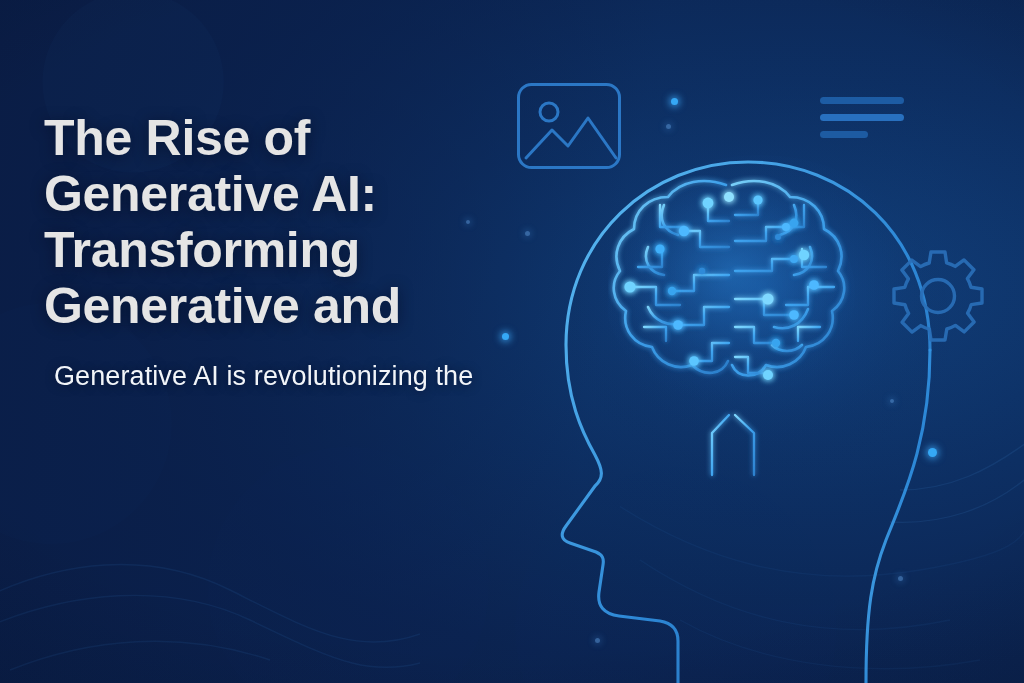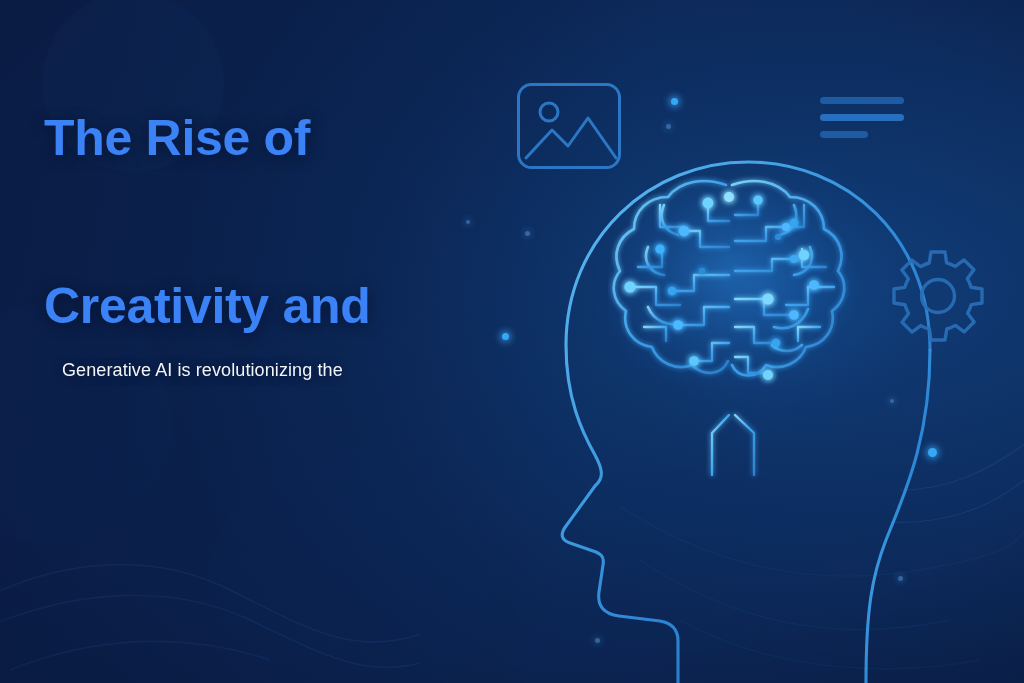--- a/index.html
+++ b/index.html
@@ -72,26 +72,26 @@
     left: 44px;
     top: 110px;
     width: 470px;
   }
   .headline {
     margin: 0;
     font-size: 50px;
     line-height: 1.12;
     font-weight: 700;
     letter-spacing: -0.3px;
-    color: #3b82f6;
+    color: #e5e5e5;
     text-shadow: 0 2px 14px rgba(2,10,28,.55);
   }
   .subtitle {
-    margin: 24px 0 0 18px;
-    font-size: 18px;
+    margin: 24px 0 0 10px;
+    font-size: 27px;
     line-height: 1.38;
     font-weight: 400;
     color: #f2f5f9;
     letter-spacing: 0.1px;
     text-shadow: 0 1px 10px rgba(2,10,28,.5);
   }
 
   
   .art {
     position: absolute;
@@ -330,22 +330,22 @@
     <span class="particle dim" style="left:666px;top:124px;width:5px;height:5px"></span>
     <span class="particle dim" style="left:595px;top:638px;width:5px;height:5px"></span>
     <span class="particle dim" style="left:890px;top:399px;width:4px;height:4px"></span>
     <span class="particle dim" style="left:898px;top:576px;width:5px;height:5px"></span>
     <span class="particle dim" style="left:466px;top:220px;width:4px;height:4px"></span>
   </div>
 
   <div class="text-block">
     <h1 class="headline">
       <span>The Rise of</span><br>
-      <br>
-      <br>
-      <span>Creativity and</span><br>
+      <span>Generative AI:</span><br>
+      <span>Transforming</span><br>
+      <span>Generative and</span><br>
     </h1>
     <p class="subtitle">
       <span>Generative AI is revolutionizing the</span><br>
     </p>
   </div>
 
 </div>
 
 </body></html>

